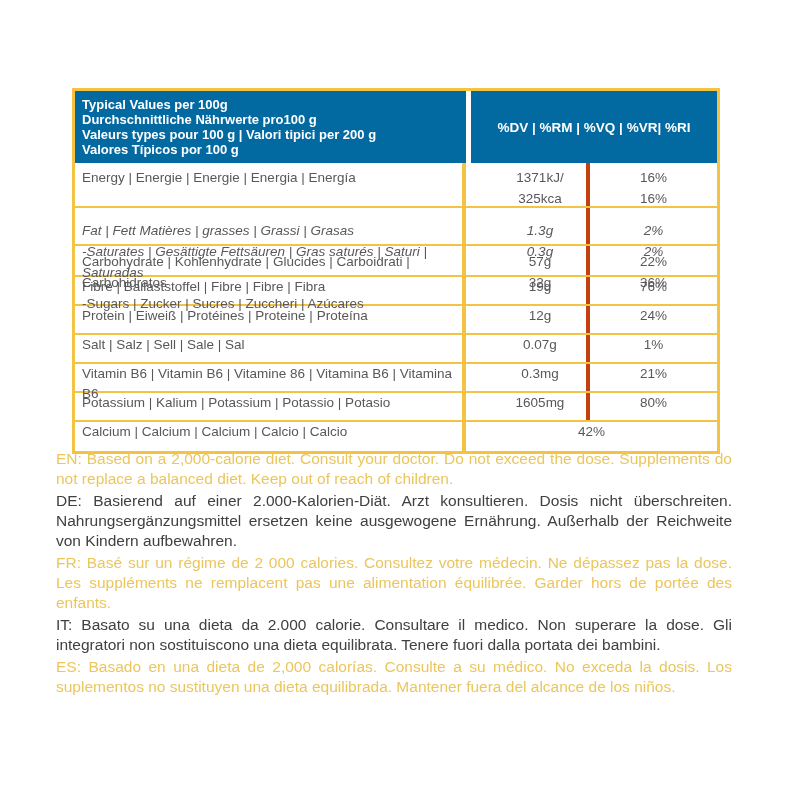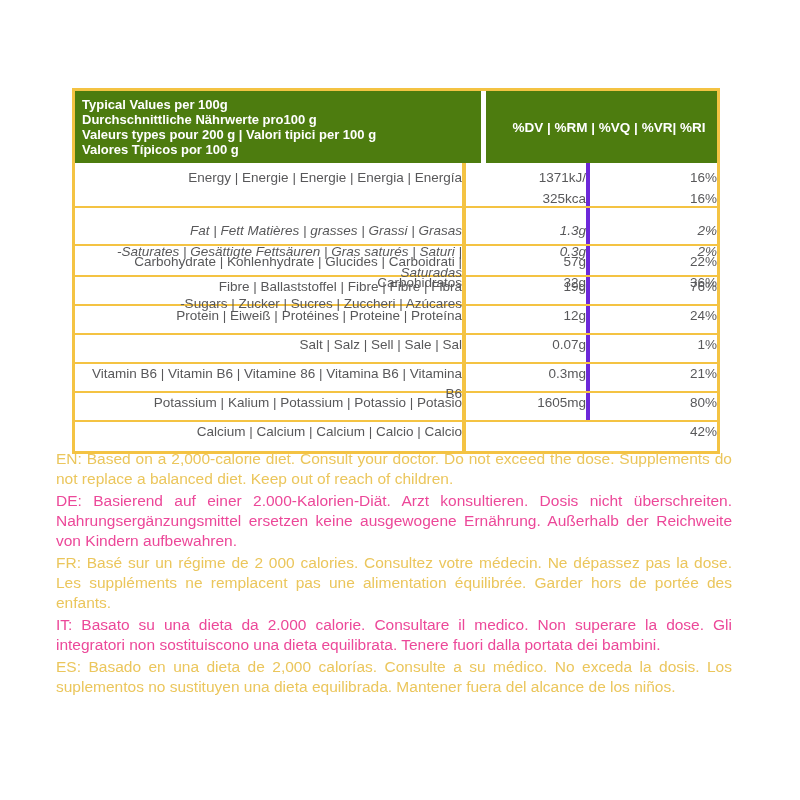--- a/index.html
+++ b/index.html
@@ -25,22 +25,21 @@
     left: 72px;
     top: 88px;
     width: 648px;
     box-sizing: border-box;
     border: 3px solid #F4C343;
     background: #ffffff;
   }
   .nheader {
     display: flex;
     height: 72px;
-    background: #4d7c0f;
-    gap: 15px;
+    background: #0369a1;
   }
   .nheader .h-left {
     width: 391px;
     box-sizing: border-box;
     padding: 6px 6px 0 7px;
     color: #ffffff;
     font-weight: bold;
     font-size: 13px;
     line-height: 15px;
   }
@@ -67,29 +66,29 @@
   .trow:last-child { border-bottom: none; }
   .c-label {
     width: 391px;
     box-sizing: border-box;
     padding-left: 7px;
     border-right: 4px solid #F4C343;
   }
   .c-amount {
     width: 124px;
     box-sizing: border-box;
-    border-right: 4px solid #6d28d9;
+    border-right: 4px solid #c2410c;
     text-align: center;
     padding-left: 28px;
   }
   .c-percent {
     flex: 1;
     text-align: center;
   }
-  .c-label span, .c-amount span, .c-percent span { display: block; text-align: right; }
+  .c-label span, .c-amount span, .c-percent span { display: block; }
 
   
   .r-energy  { height: 45px; }
   .r-energy  .c-label, .r-energy .c-amount, .r-energy .c-percent { padding-top: 4px; line-height: 21px; }
   .r-fat     { height: 38px; font-style: italic; }
   .r-fat     .c-label, .r-fat .c-amount, .r-fat .c-percent { padding-top: 12px; line-height: 21px; }
   .r-carb    { height: 31px; }
   .r-carb    .c-label, .r-carb .c-amount, .r-carb .c-percent { padding-top: 5px; line-height: 21px; }
 
   
@@ -103,34 +102,34 @@
     top: 449px;
     width: 676px;
   }
   .disclaimers p {
     margin: 0 0 2px 0;
     font-size: 15.5px;
     line-height: 20px;
     text-align: justify;
   }
   .p-yellow { color: #EBC65C; }
-  .p-dark   { color: #ec4899; }
+  .p-dark   { color: #404040; }
 </style>
 </head>
 <body>
 
 <div class="sheet">
 
   <div class="ntable">
 
     <div class="nheader">
       <div class="h-left">
         <div>Typical Values per 100g</div>
         <div>Durchschnittliche Nährwerte pro100 g</div>
-        <div>Valeurs types pour 200 g | Valori tipici per 100 g</div>
+        <div>Valeurs types pour 100 g | Valori tipici per 200 g</div>
         <div>Valores Típicos por 100 g</div>
       </div>
       <div class="h-div"></div>
       <div class="h-right">%DV | %RM | %VQ | %VR| %RI</div>
     </div>
 
     <div class="trow r-energy">
       <div class="c-label">
         <span>Energy | Energie | Energie | Energia | Energía</span>
       </div>

